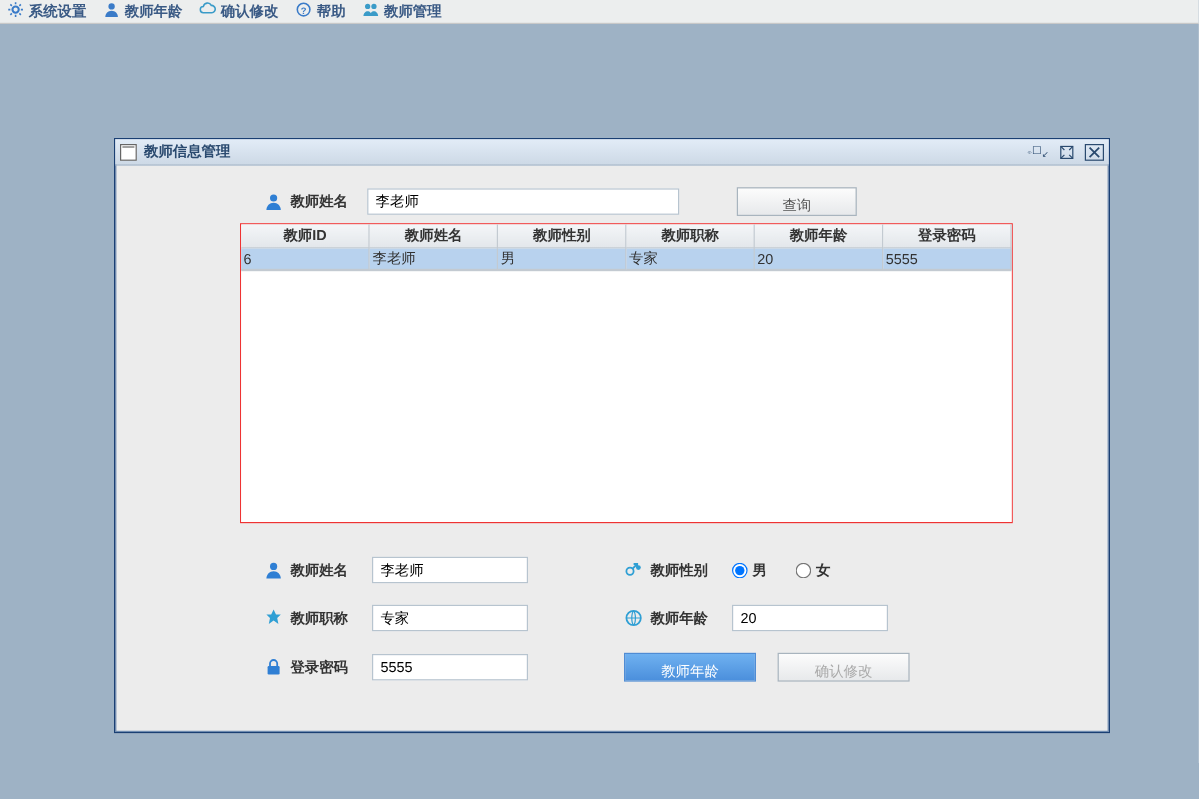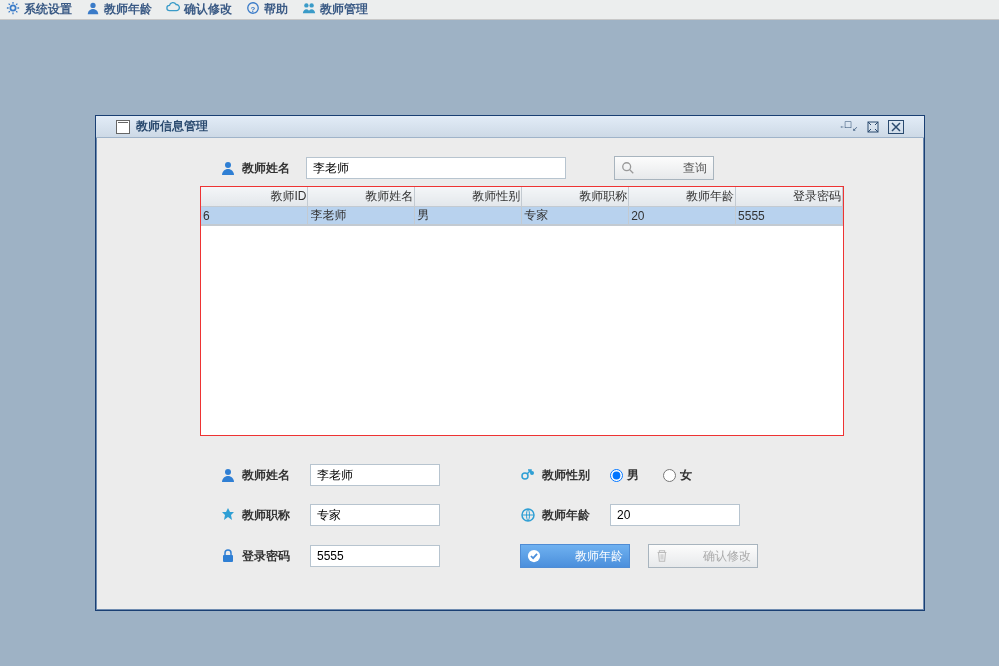--- a/index.html
+++ b/index.html
@@ -20,21 +20,21 @@
 
   
   .window {
     position:absolute; left:95px; top:95px; width:830px;
     background:#ececec; border:1px solid #1a3f73;
     box-shadow:0 0 0 1px #6e8bb0 inset;
   }
   .titlebar {
     height:22px; background:linear-gradient(#e2ecf7,#cdd9e6);
     border-bottom:1px solid #9fb3c9; display:flex; align-items:center;
-    padding:0 20px;
+    padding:0 4px;
   }
   .titlebar .tb-icon { width:14px; height:14px; border:1px solid #666; background:#fff; margin-right:6px; position:relative; }
   .titlebar .tb-icon::before, .titlebar .tb-icon::after { content:""; position:absolute; background:#666; }
   .titlebar .tb-icon::before { top:1px; left:1px; right:1px; height:1px; }
   .titlebar .title { font-weight:bold; color:#2a4a6f; flex:1; }
   .tb-btns { display:flex; gap:6px; align-items:center; }
   .tb-btn { width:18px; height:16px; display:flex; align-items:center; justify-content:center; color:#2a4a6f; font-size:11px; cursor:default; }
   .tb-btn svg { width:12px; height:12px; }
   .close-box { border:1px solid #2a4a6f; width:16px; height:14px; justify-content:center; }
 
@@ -44,39 +44,39 @@
   .search-row { display:flex; align-items:center; gap:14px; margin-bottom:6px; padding-left:20px;}
   .lbl { display:flex; align-items:center; gap:6px; font-weight:bold; color:#333; min-width:72px;}
   .lbl .ico { width:16px; height:16px; display:inline-flex; align-items:center; justify-content:center;}
   .lbl .ico svg { width:16px; height:16px; }
   .txt-input {
     height:22px; border:1px solid #b7c4cf; background:#fff; padding:2px 6px;
     font-size:12px; outline:none;
   }
   .search-input { width:260px; }
   .btn {
-    height:24px; min-width:100px; display:inline-flex; align-items:center; justify-content:space-between;
+    height:24px; min-width:100px; display:inline-flex; align-items:center; justify-content:center;
     gap:6px; border:1px solid #a8b4be; background:linear-gradient(#fcfcfc,#e7e9eb);
-    color:#555; font-size:12px; cursor:default;
+    color:#555; font-size:12px; cursor:default;flex-direction:column;
   }
   .btn svg { width:14px; height:14px; }
   .btn.primary { border-color:#4f8cd4; background:linear-gradient(#6fb1f0,#4b8fdc); color:#fff; }
   .btn.primary svg circle { fill:#fff; }
   .btn.disabled { color:#aaa; }
 
   
   .grid-wrap {
     border:1px solid #e33; height:250px; background:#fff; position:relative;
     display:flex; flex-direction:column;
   }
   table.grid { border-collapse:collapse; width:100%; table-layout:fixed;}
   table.grid th {
     background:linear-gradient(#f4f6f8,#e3e7eb);
-    border:1px solid #c3cad1; border-top:none; font-weight:normal;
-    height:18px; font-size:12px; color:#333;text-align:right;
+    border:1px solid #c3cad1; border-top:none; font-weight:bold;
+    height:18px; font-size:12px; color:#333;
   }
   table.grid th:first-child{border-left:none;}
   table.grid td {
     border-right:1px solid #c3cad1; border-bottom:1px solid #c3cad1;
     background:#b8d2ee; height:16px; padding:0 2px; font-size:12px;
   }
   table.grid td:first-child{border-left:none;}
   .grid-empty { flex:1; border-top:1px solid #c3cad1; background:#fff;}
 
   

